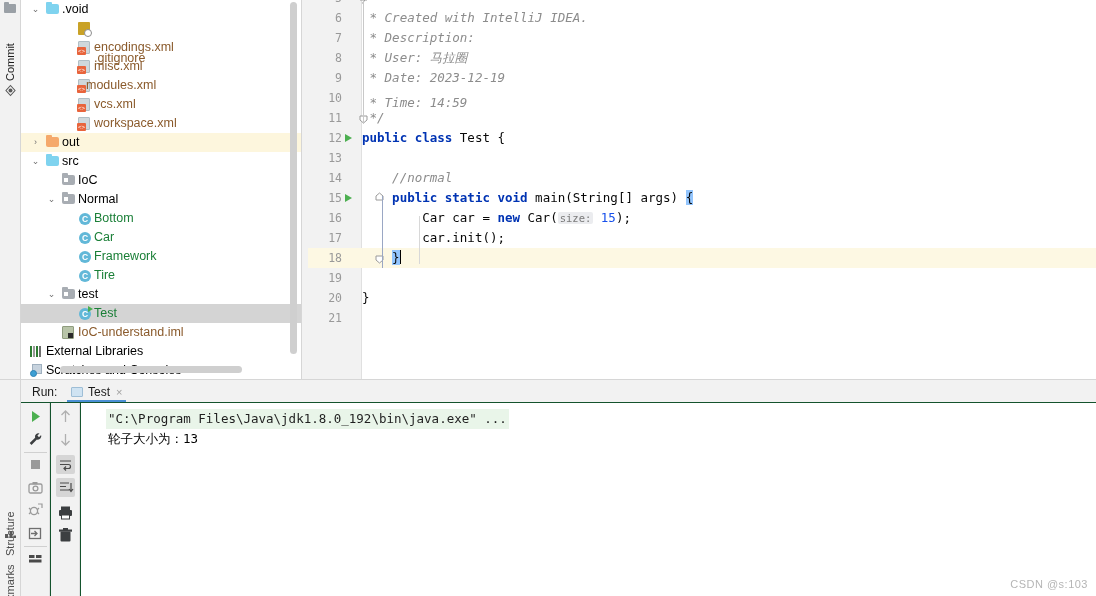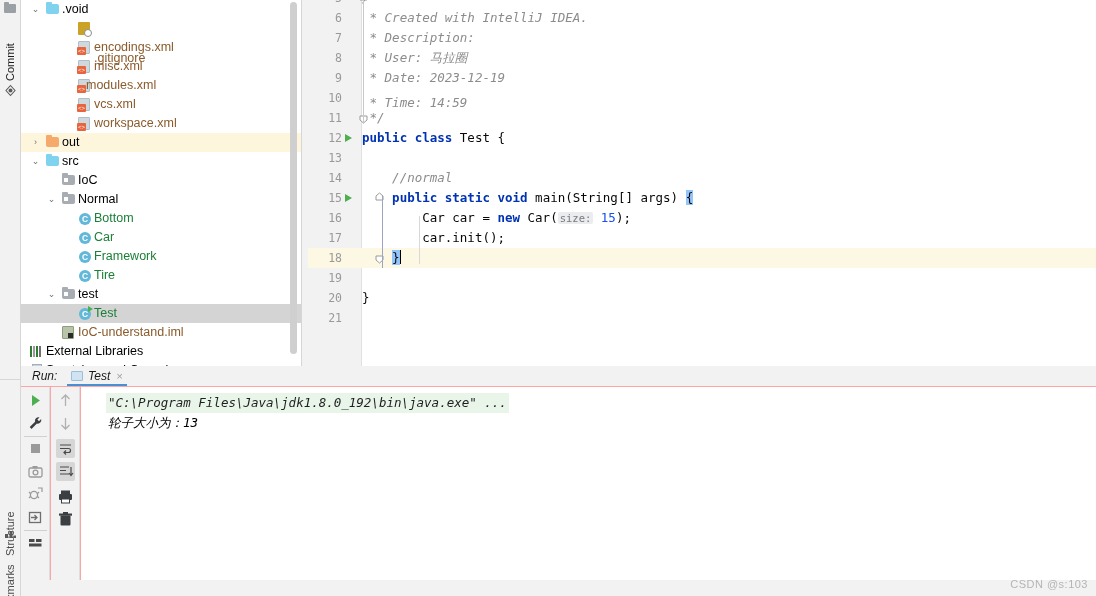--- a/index.html
+++ b/index.html
@@ -107,21 +107,21 @@
   .caretline { position:absolute; left:0; width:788px; height:20px; background:#fdf8e3; }
   .indentguide { position:absolute; width:1px; background:#d8d8d8; }
   .kw { color:#0033b3; font-weight:bold; }
   .cmt { color:#8c8c8c; font-style:italic; }
   .num { color:#1750eb; }
   .hint { background:#ebecef; color:#7a7a7a; font-size:10.5px; padding:0 2px; border-radius:2px; }
   .brace-hl { background:#93c5fd; }
   .caret { display:inline-block; width:1px; height:14px; background:#000; vertical-align:-2px; }
 
   
-  .runwin { position:absolute; left:21px; top:366px; width:1075px; height:214px; background:#fca5a5;font-style:italic; }
+  .runwin { position:absolute; left:21px; top:382px; width:1075px; height:214px; background:#14532d; }
   .run-top-border { position:absolute; left:0; top:379px; width:1096px; height:1px; background:#d6d6d6; }
   .runheader { position:absolute; left:0; top:0; width:1075px; height:20px; background:#f2f2f2;}
   .run-label { position:absolute; left:11px; top:2px; font-size:12px; color:#1a1a1a; line-height:16px;}
   .runtab {
     position:absolute; left:46px; top:1px; height:19px; line-height:19px; padding:0 4px;
     font-size:12px; color:#1a1a1a; border-bottom:2px solid #4a8fd4;
   }
   .runtab .tabic { display:inline-block; width:12px; height:10px; background:#cfe3f2; border:1px solid #9ebed6; border-radius:1px; vertical-align:-1px; margin-right:5px;}
   .runtab .closex { color:#a0a0a0; margin-left:6px; font-size:11px; }
 

